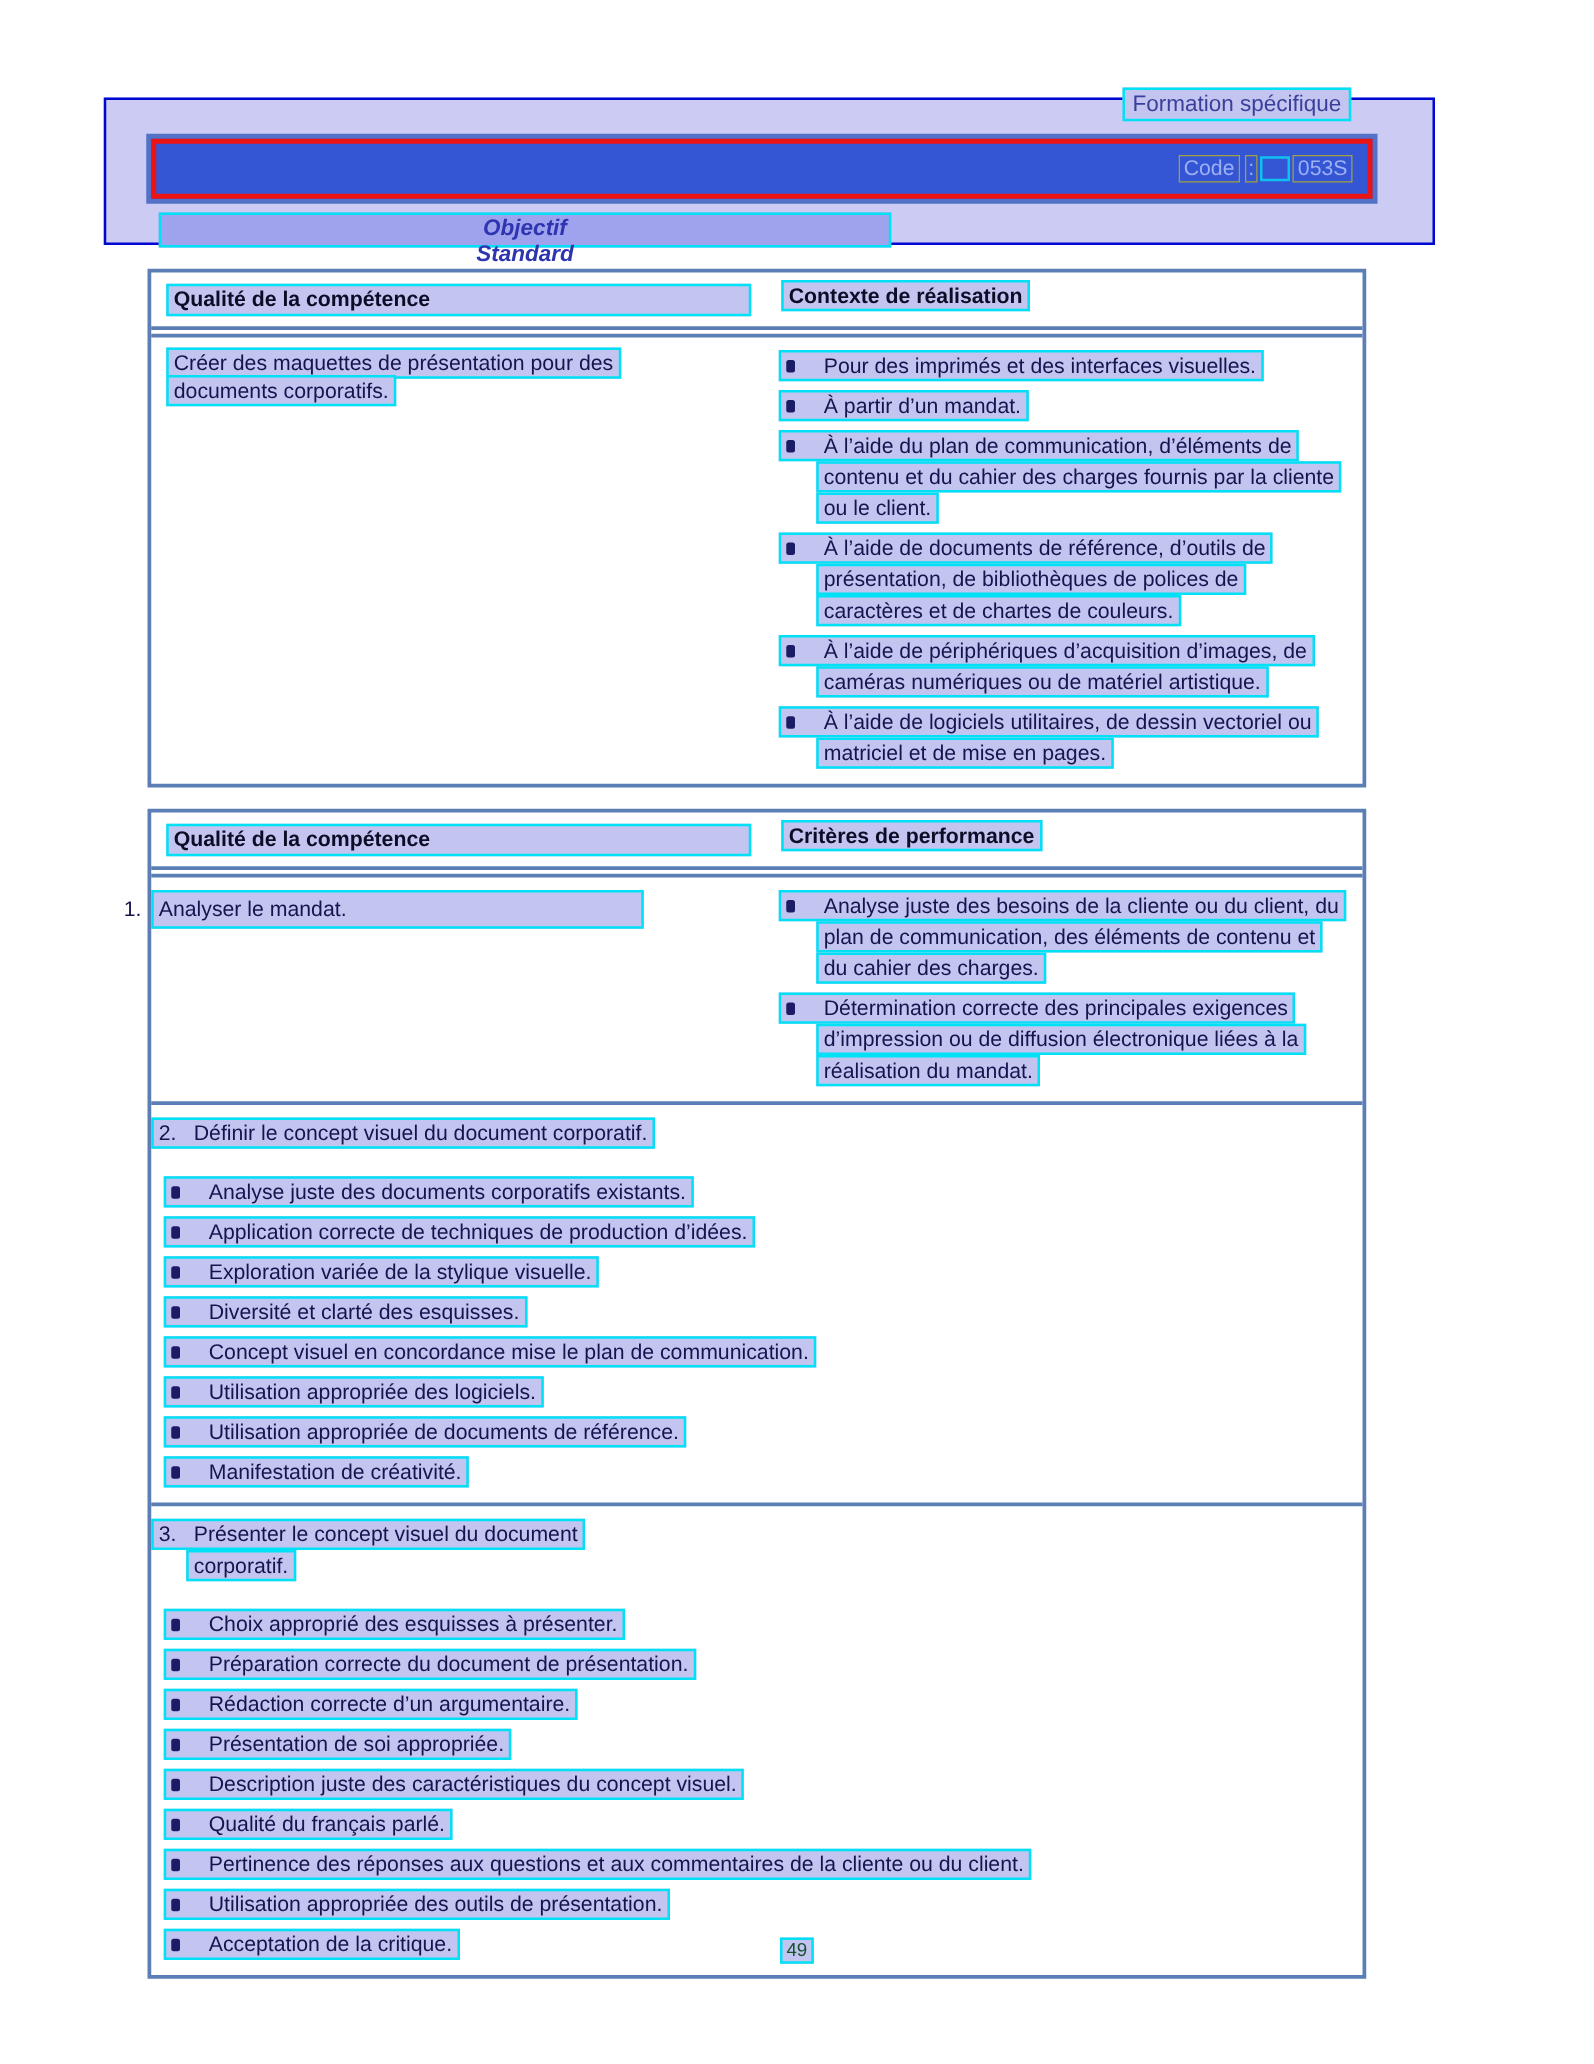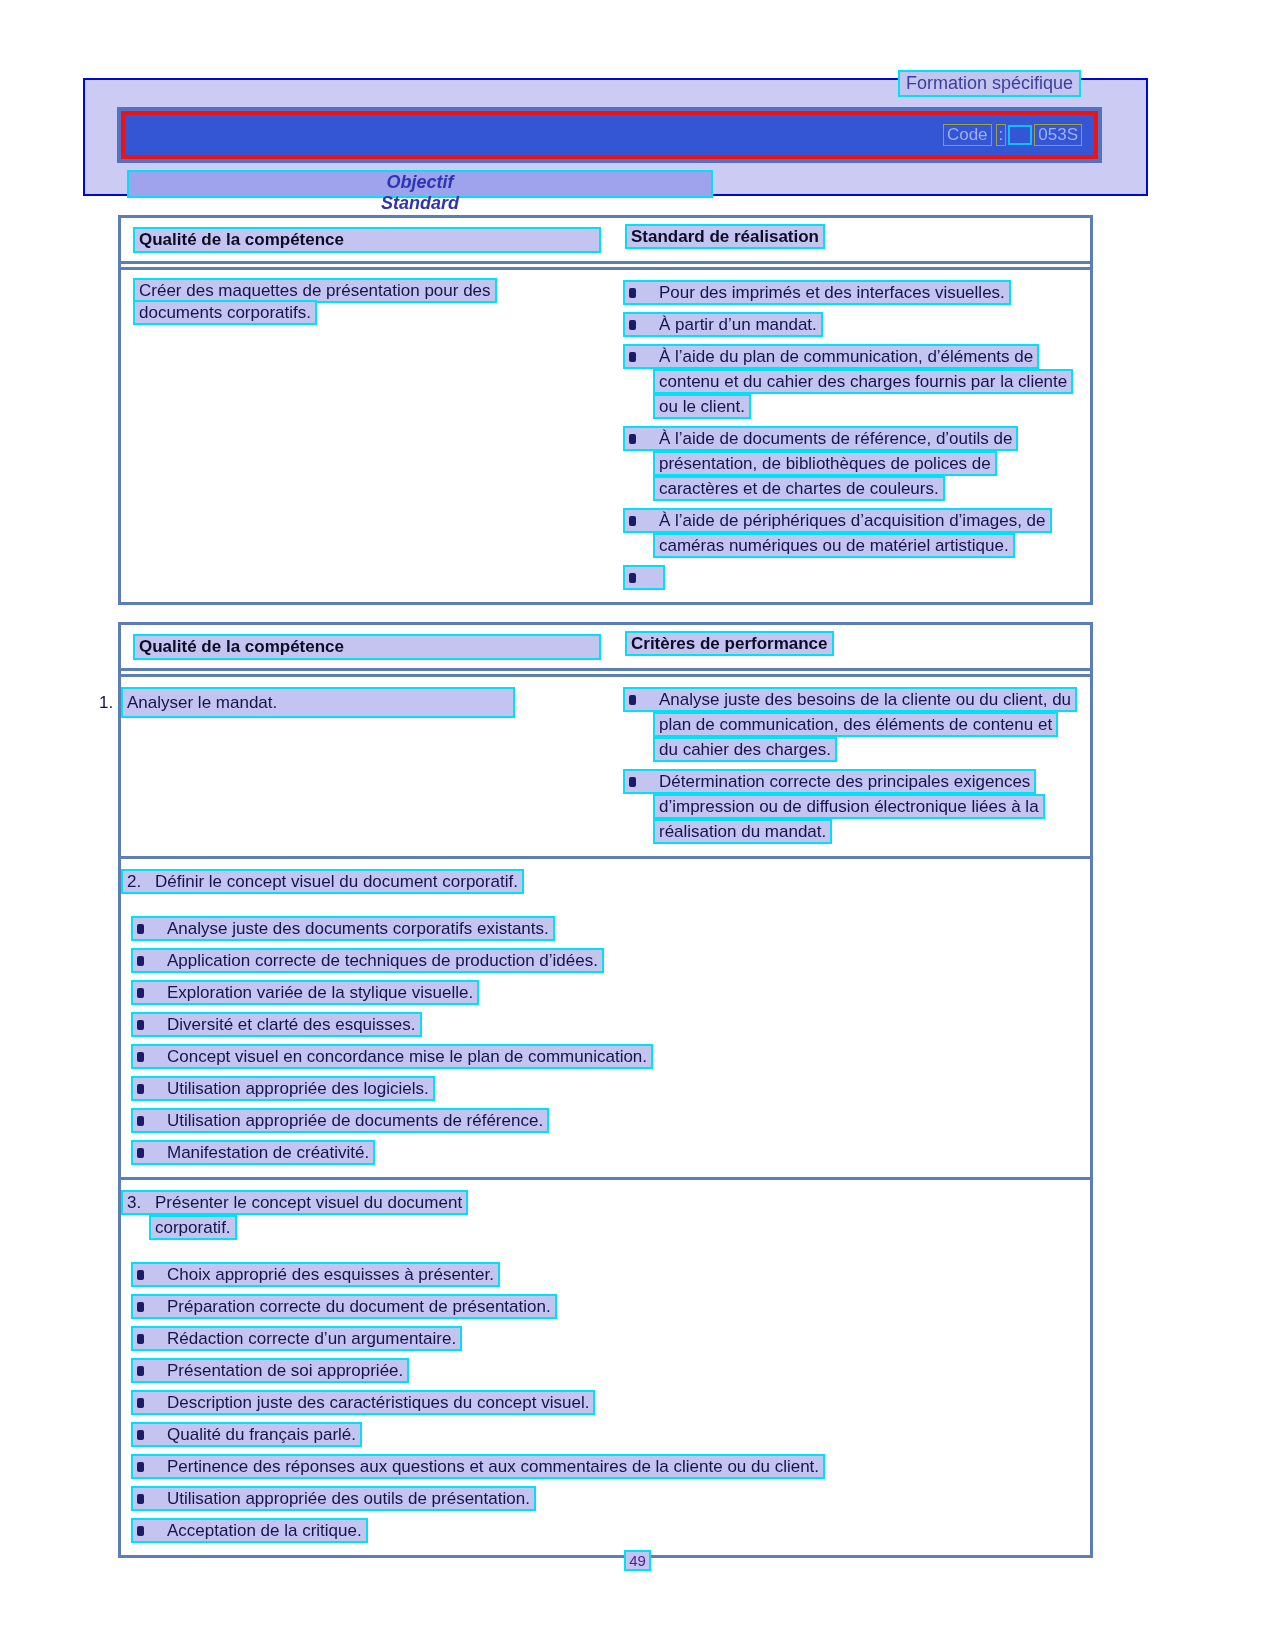--- a/index.html
+++ b/index.html
@@ -68,21 +68,21 @@
   .blt{
     display:inline-block; width:7px; height:10px; border-radius:2px;
     background:#1c1c66; margin-right:23px;
   }
   .numbered{padding-left:28px; text-indent:-28px; line-height:25px;}
   .num{display:inline-block; width:28px; text-indent:0;}
   
   .pageno{
     position:absolute; left:0; right:0; top:1552px; text-align:center; font-size:15px;
   }
-  .pageno .hl{padding:0 3px; color:#4c1d95;}
+  .pageno .hl{padding:0 3px; color:#14532d;}
 </style>
 </head>
 <body>
 
 <div class="header-box"></div>
 
 <span class="eyebrow">Formation spécifique</span>
 
 <div class="title-bar">
   <span class="code-piece">Code</span>
@@ -94,34 +94,34 @@
 <div class="obj-band">
   <span>Objectif</span>
   <span>Standard</span>
 </div>
 
 <div class="tables">
 
   <div class="tbl">
     <div class="thead">
       <div class="th-left"><span class="hl th-txt stretch">Qualité de la compétence</span></div>
-      <div class="th-right"><span class="hl th-txt">Standard de réalisation</span></div>
+      <div class="th-right"><span class="hl th-txt">Contexte de réalisation</span></div>
     </div>
     <div class="tbody">
       <div class="row">
         <div class="cell-left txt">
           <span class="hl">Créer des maquettes de présentation pour des documents corporatifs.</span>
         </div>
         <div class="cell-right txt">
           <div class="li"><span class="hl"><span class="blt"></span><span>Pour des imprimés et des interfaces visuelles.</span></span></div>
           <div class="li"><span class="hl"><span class="blt"></span><span>À partir d’un mandat.</span></span></div>
           <div class="li"><span class="hl"><span class="blt"></span><span>À l’aide du plan de communication, d’éléments de contenu et du cahier des charges fournis par la cliente ou le client.</span></span></div>
           <div class="li"><span class="hl"><span class="blt"></span><span>À l’aide de documents de référence, d’outils de présentation, de bibliothèques de polices de caractères et de chartes de couleurs.</span></span></div>
           <div class="li"><span class="hl"><span class="blt"></span><span>À l’aide de périphériques d’acquisition d’images, de caméras numériques ou de matériel artistique.</span></span></div>
-          <div class="li"><span class="hl"><span class="blt"></span></span></div>
+          <div class="li"><span class="hl"><span class="blt"></span><span>À l’aide de logiciels utilitaires, de dessin vectoriel ou matriciel et de mise en pages.</span></span></div>
         </div>
       </div>
     </div>
   </div>
 
   <div class="tbl">
     <div class="thead">
       <div class="th-left"><span class="hl th-txt stretch">Qualité de la compétence</span></div>
       <div class="th-right"><span class="hl th-txt">Critères de performance</span></div>
     </div>

